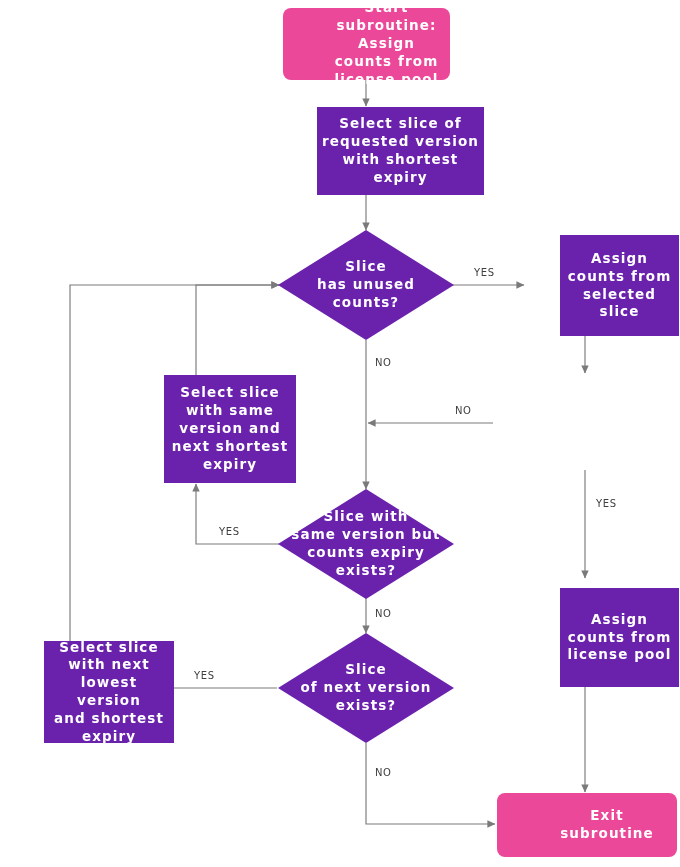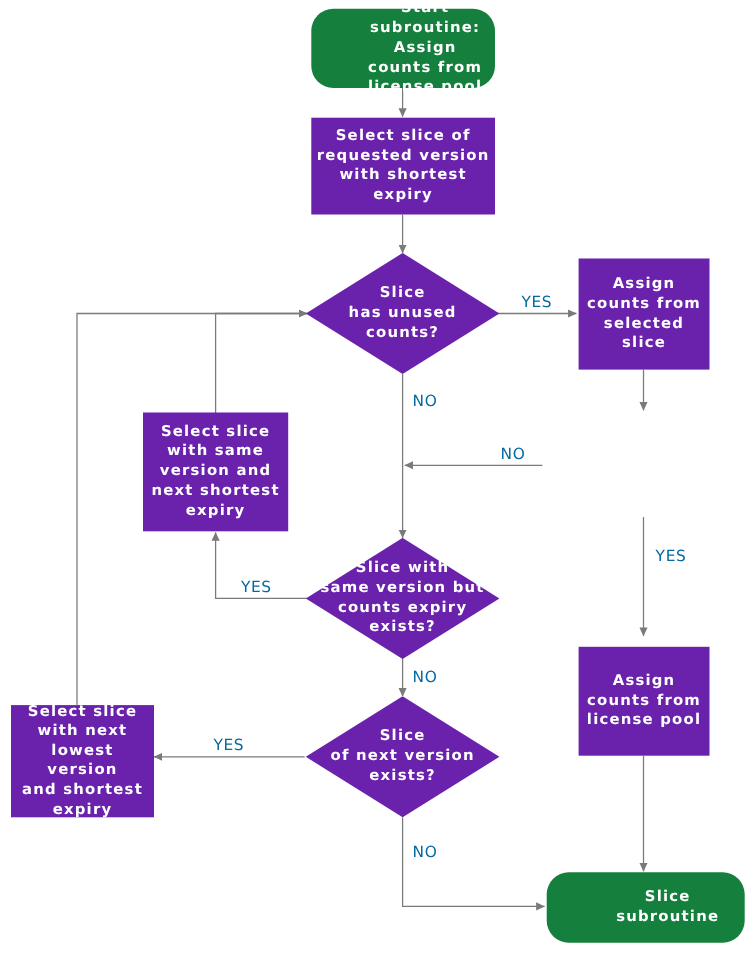--- a/index.html
+++ b/index.html
@@ -36,46 +36,47 @@
     line-height: 1.32;
     box-sizing: border-box;
     z-index: 3;
   }
   .node .txt {
     display: block;
     white-space: pre-line;
     padding: 0 4px;
   }
   .terminator {
-    background: #15803d;
-    border-radius: 20px;
+    background: #ec4899;
+    border-radius: 8px;
     font-size: 13.5px;
     padding-left: 40px;
   }
   .process {
     background: #6A21AC;
     font-size: 13.5px;
+    margin-left: 34px;
   }
   .decision {
     background: transparent;
     font-size: 13.5px;
   }
   .decision .diamond-bg {
     position: absolute;
     left: 0; top: 0;
     width: 100%; height: 100%;
     background: #6A21AC;
     clip-path: polygon(50% 0%, 100% 50%, 50% 100%, 0% 50%);
     z-index: -1;
   }
   .edge-label {
     position: absolute;
     font-family: "DejaVu Sans", sans-serif;
-    font-size: 14px;
-    color: #0369a1;
+    font-size: 10px;
+    color: #404040;
     letter-spacing: 0.6px;
     z-index: 4;
     background: transparent;
   }
 </style>
 </head>
 <body>
 
 <div id="canvas">
 
@@ -176,21 +177,21 @@
 
   <div class="node process" style="left:10px; top:641px; width:130px; height:102px;">
     <span class="txt">Select slice
 with next
 lowest version
 and shortest
 expiry</span>
   </div>
 
   <div class="node terminator" style="left:497px; top:793px; width:180px; height:64px;">
-    <span class="txt">Slice subroutine</span>
+    <span class="txt">Exit subroutine</span>
   </div>
 
   <span class="edge-label" style="left:474px; top:267px;">YES</span>
   <span class="edge-label" style="left:375px; top:357px;">NO</span>
   <span class="edge-label" style="left:455px; top:405px;">NO</span>
   <span class="edge-label" style="left:596px; top:498px;">YES</span>
   <span class="edge-label" style="left:219px; top:526px;">YES</span>
   <span class="edge-label" style="left:375px; top:608px;">NO</span>
   <span class="edge-label" style="left:194px; top:670px;">YES</span>
   <span class="edge-label" style="left:375px; top:767px;">NO</span>

